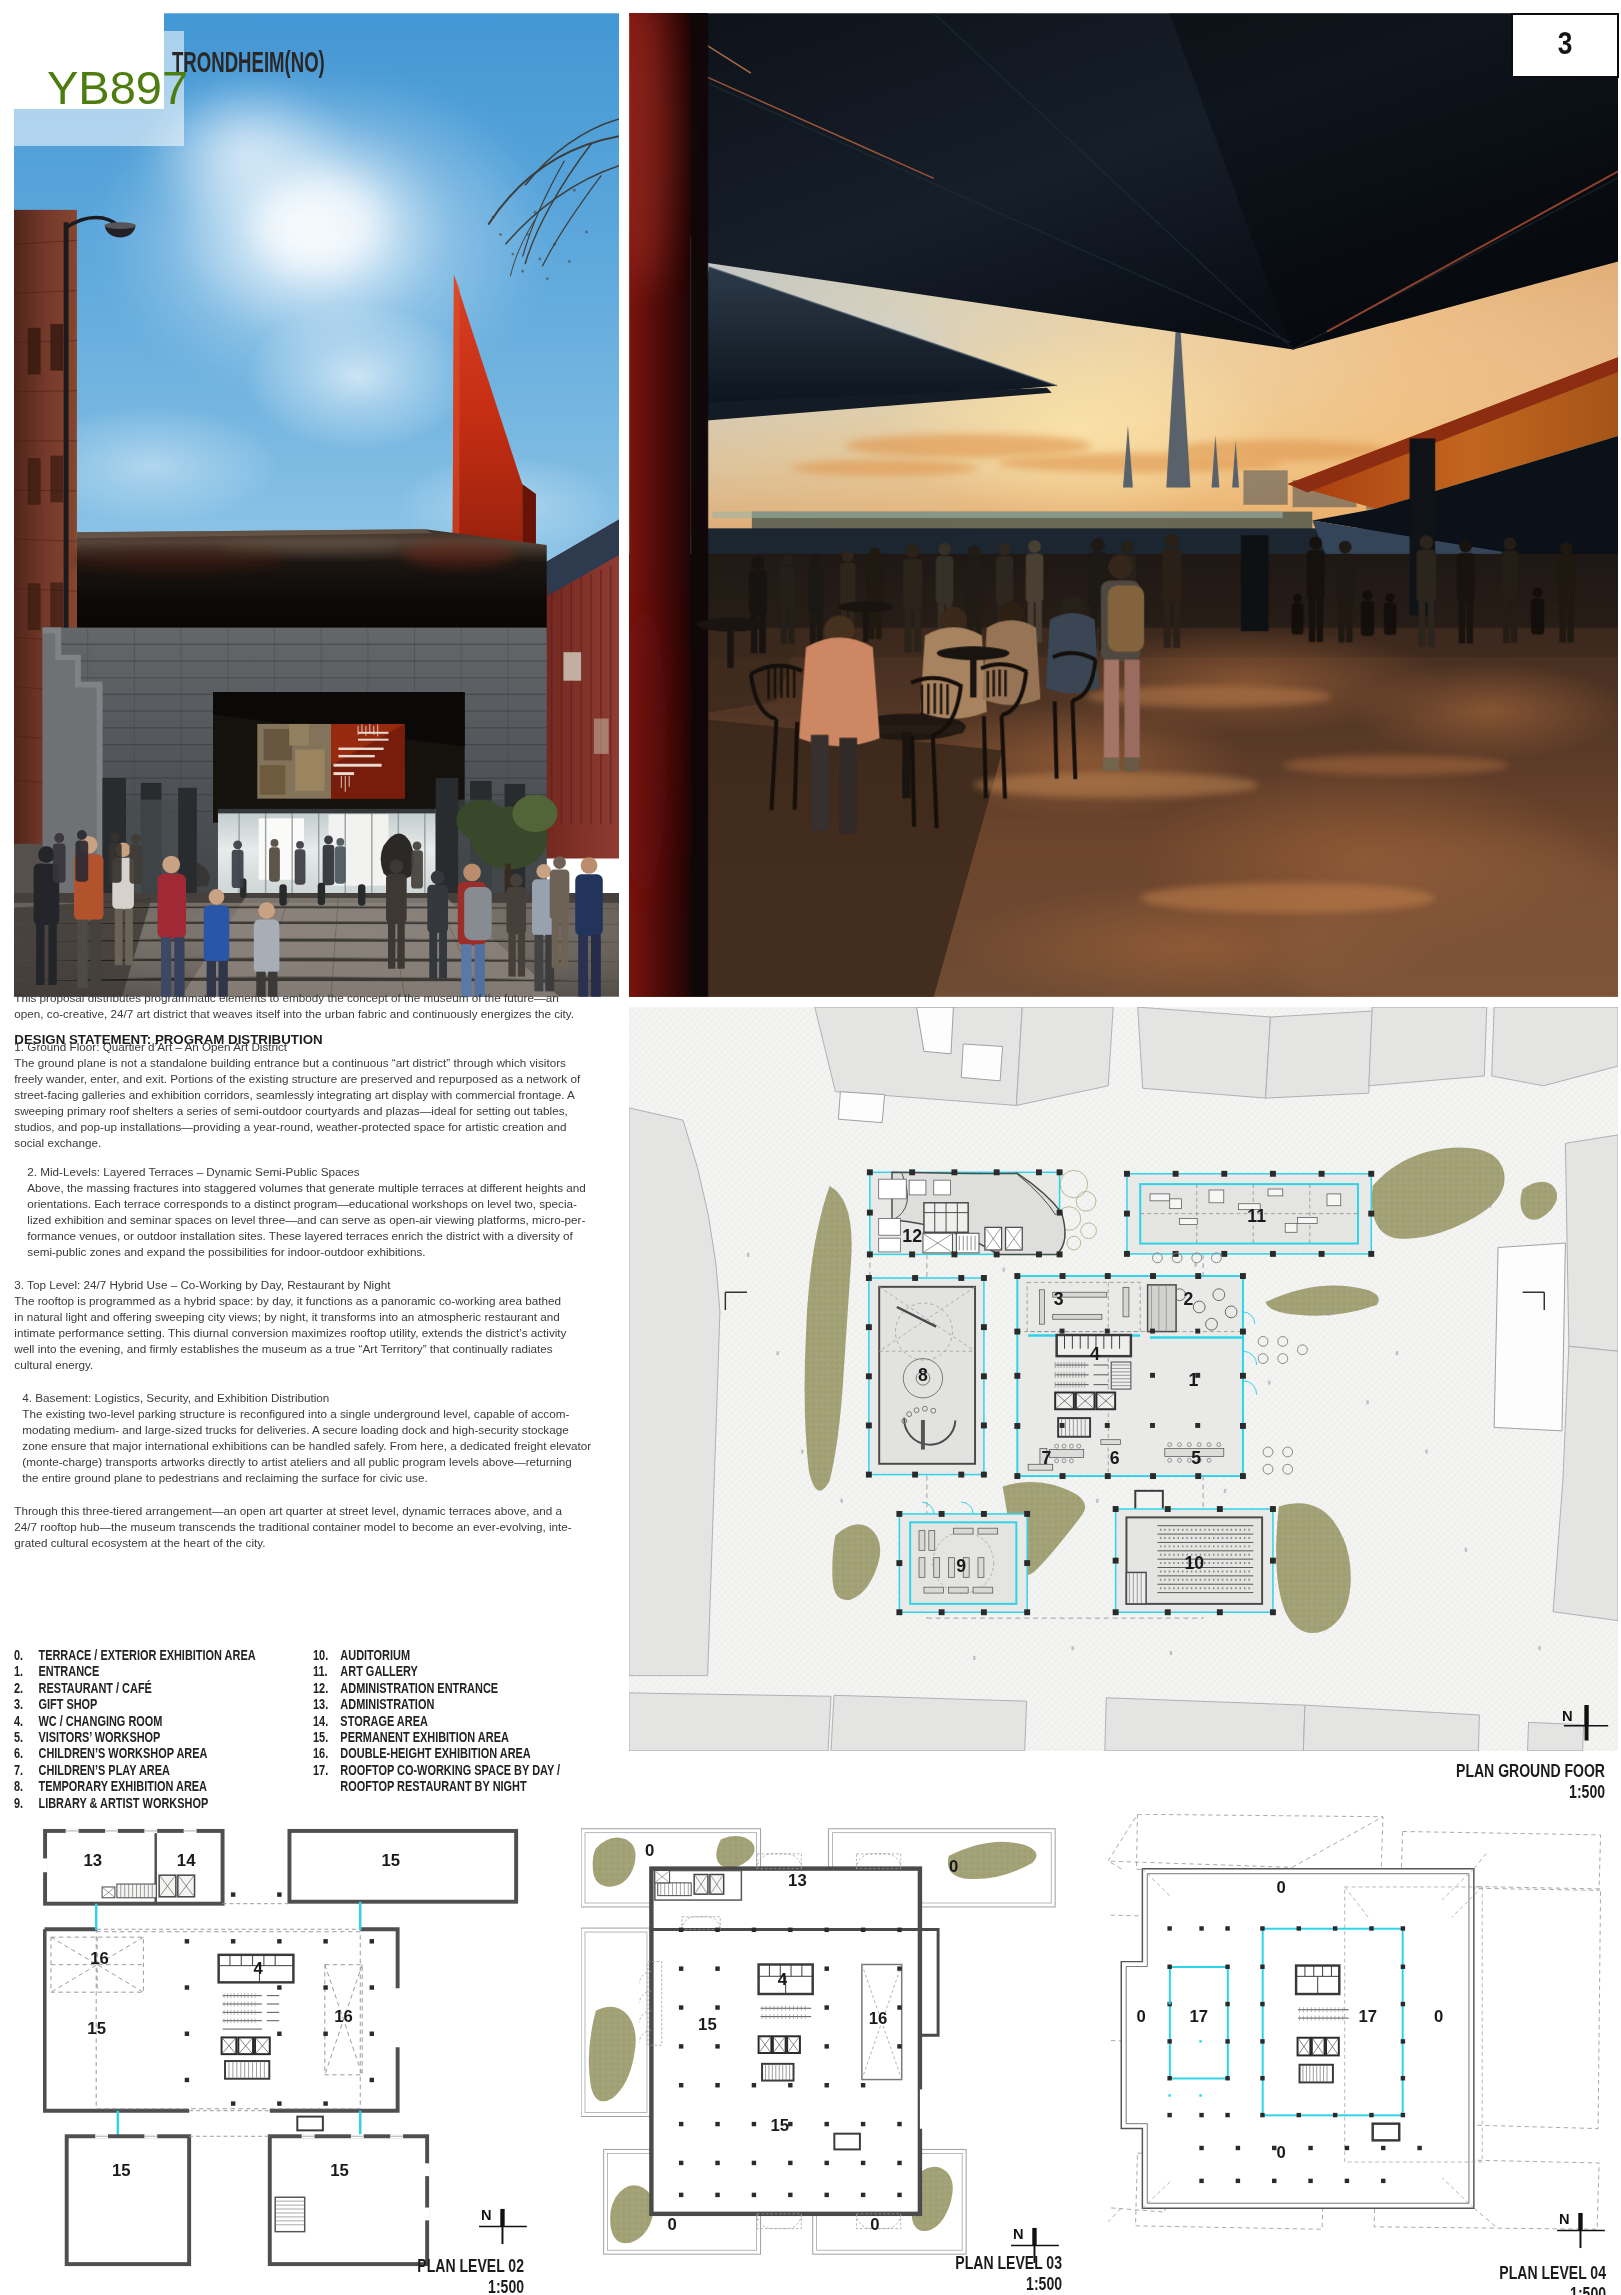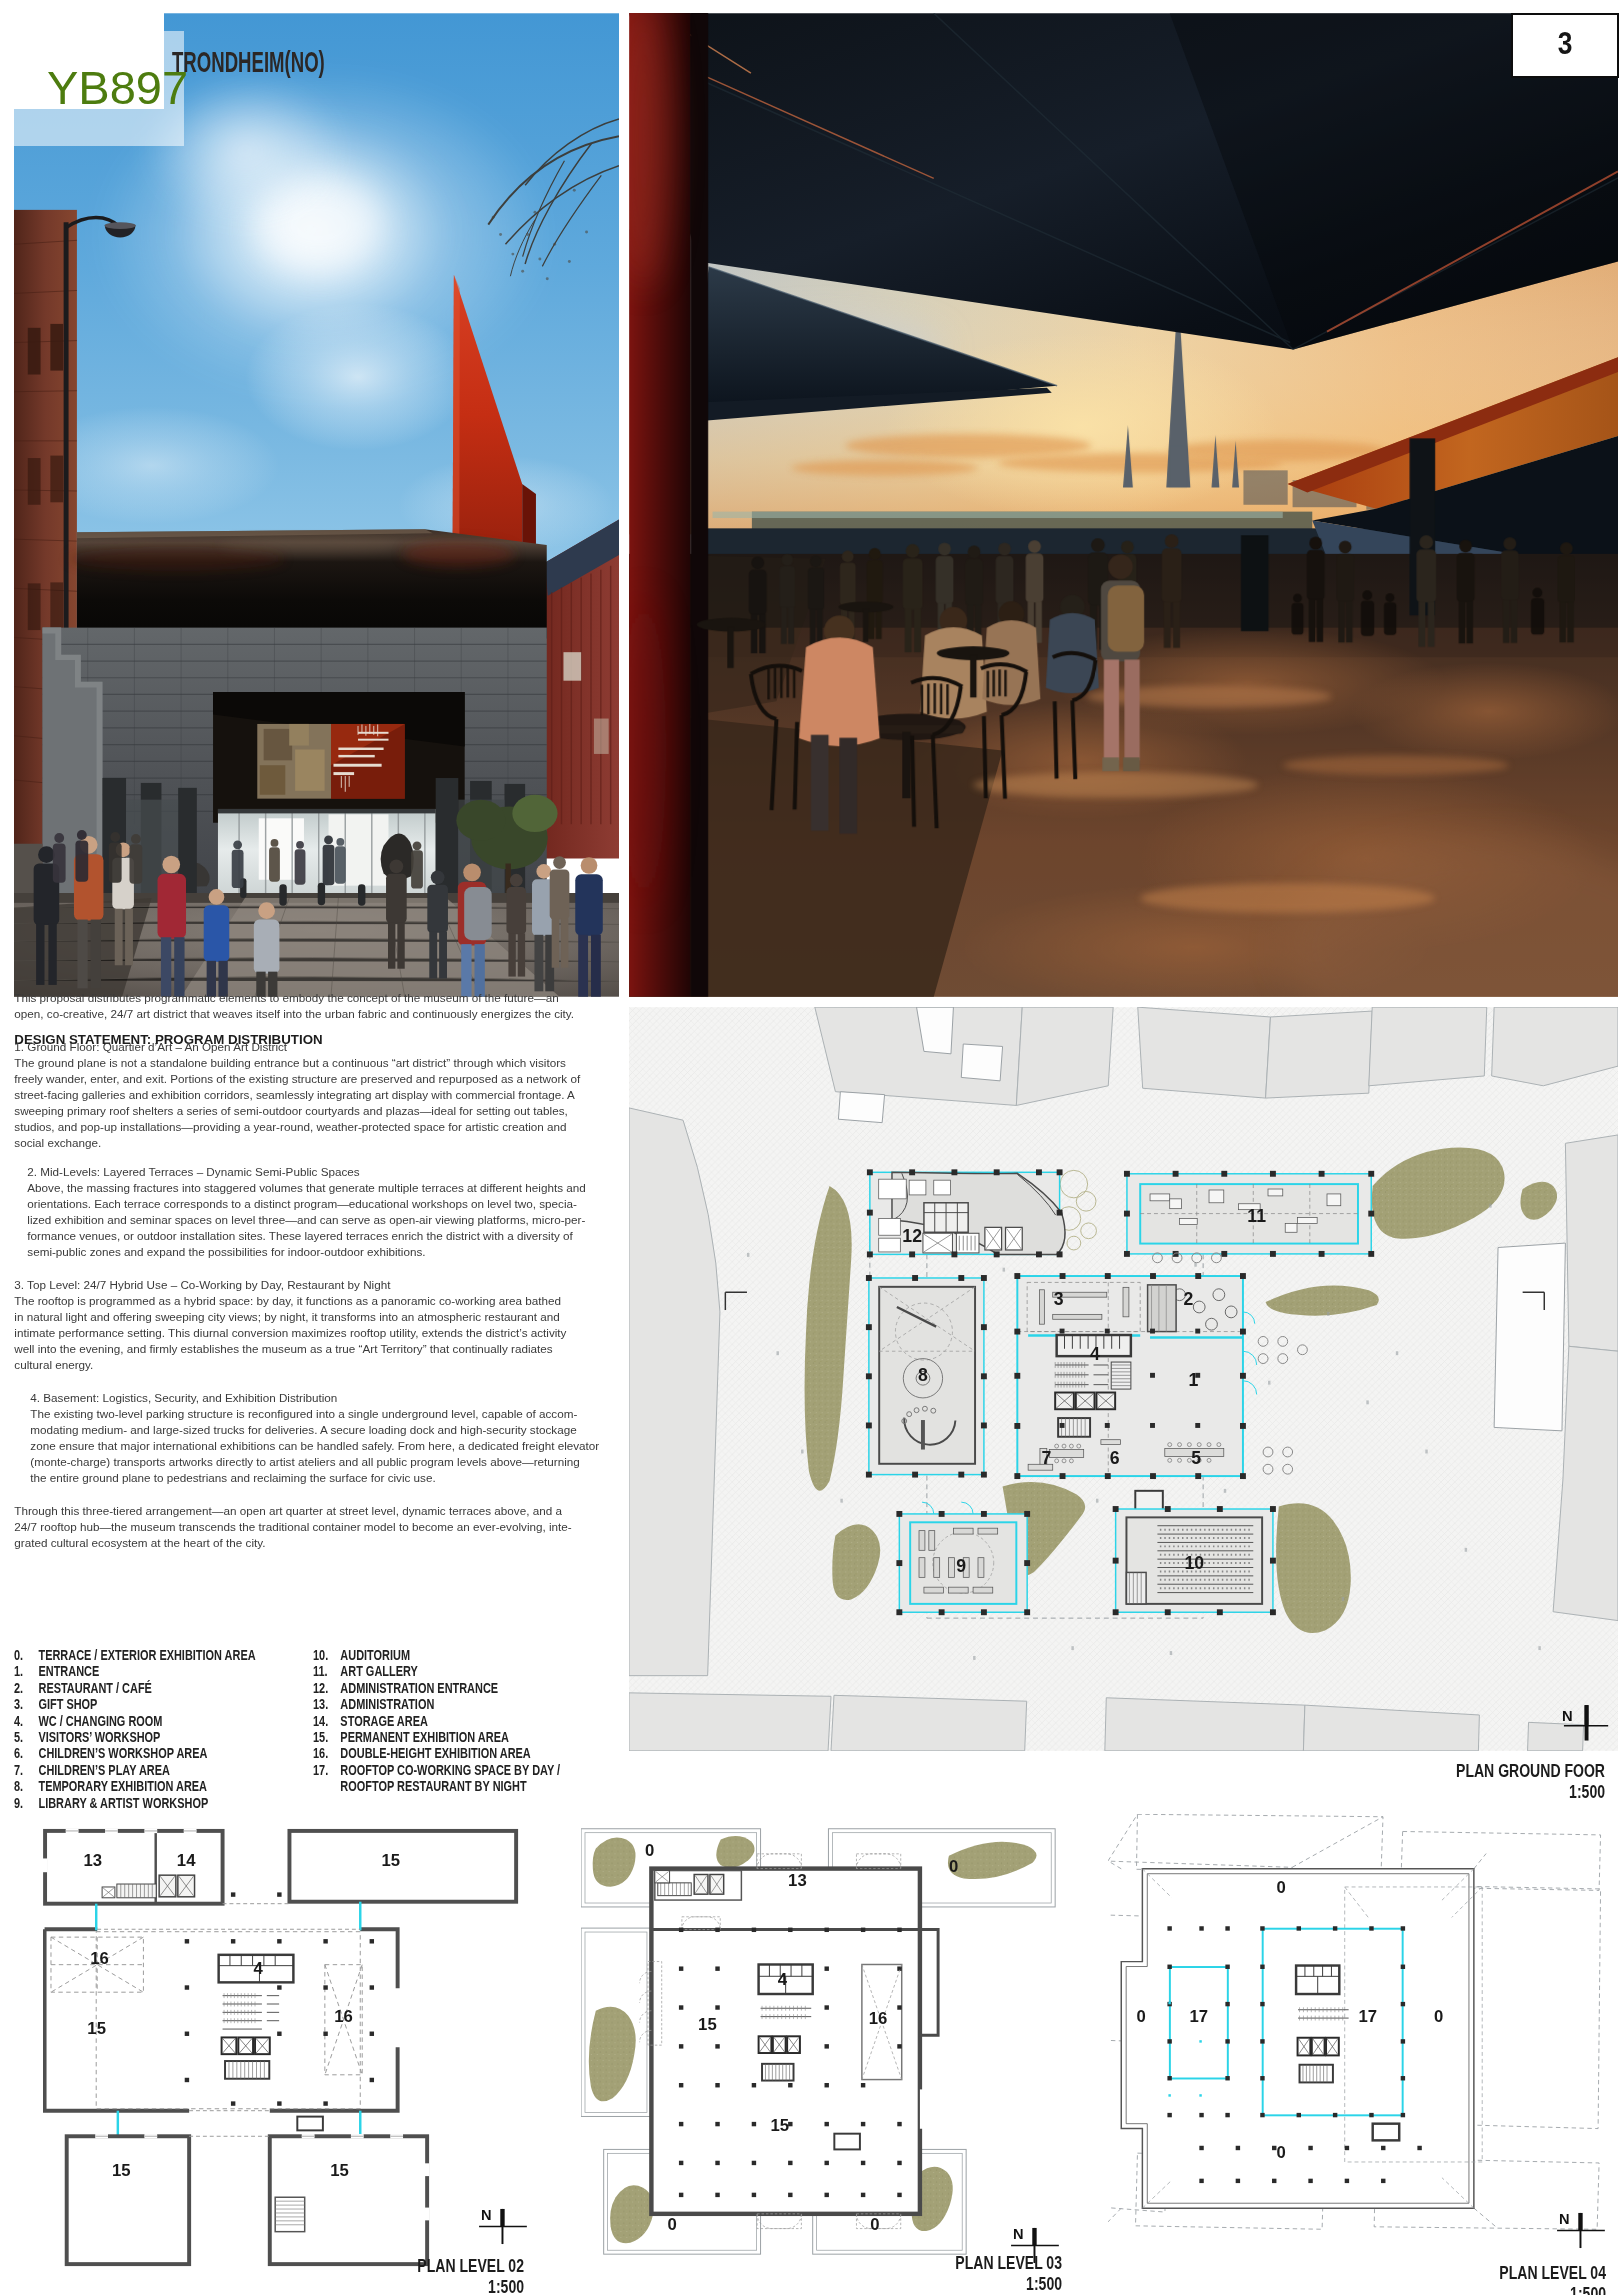--- a/index.html
+++ b/index.html
@@ -761,21 +761,21 @@
 orientations. Each terrace corresponds to a distinct program—educational workshops on level two, specia-<br>
 lized exhibition and seminar spaces on level three—and can serve as open-air viewing platforms, micro-per-<br>
 formance venues, or outdoor installation sites. These layered terraces enrich the district with a diversity of<br>
 semi-public zones and expand the possibilities for indoor-outdoor exhibitions.</div>
 <div style="margin:8px 0 17px 0;">3. Top Level: 24/7 Hybrid Use – Co-Working by Day, Restaurant by Night<br>
 The rooftop is programmed as a hybrid space: by day, it functions as a panoramic co-working area bathed<br>
 in natural light and offering sweeping city views; by night, it transforms into an atmospheric restaurant and<br>
 intimate performance setting. This diurnal conversion maximizes rooftop utility, extends the district’s activity<br>
 well into the evening, and firmly establishes the museum as a true “Art Territory” that continually radiates<br>
 cultural energy.</div>
-<div style="margin:0 0 17px 16px;">4. Basement: Logistics, Security, and Exhibition Distribution<br>
+<div style="margin:0 0 17px 8px;">4. Basement: Logistics, Security, and Exhibition Distribution<br>
 The existing two-level parking structure is reconfigured into a single underground level, capable of accom-<br>
 modating medium- and large-sized trucks for deliveries. A secure loading dock and high-security stockage<br>
 zone ensure that major international exhibitions can be handled safely. From here, a dedicated freight elevator<br>
 (monte-charge) transports artworks directly to artist ateliers and all public program levels above—returning<br>
 the entire ground plane to pedestrians and reclaiming the surface for civic use.</div>
 <div>Through this three-tiered arrangement—an open art quarter at street level, dynamic terraces above, and a<br>
 24/7 rooftop hub—the museum transcends the traditional container model to become an ever-evolving, inte-<br>
 grated cultural ecosystem at the heart of the city.</div>
 </div>
 

